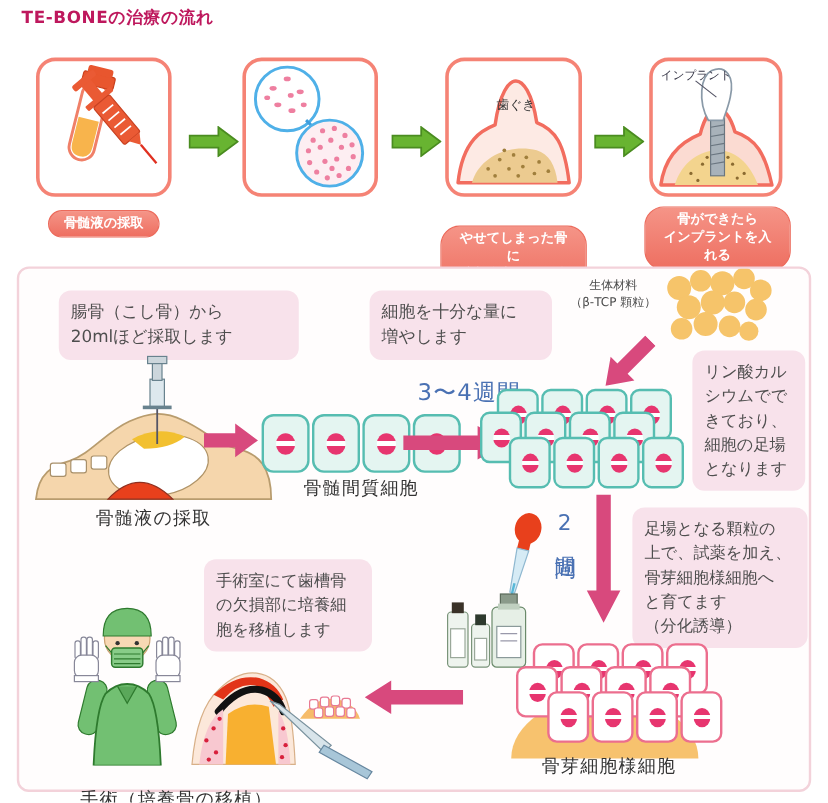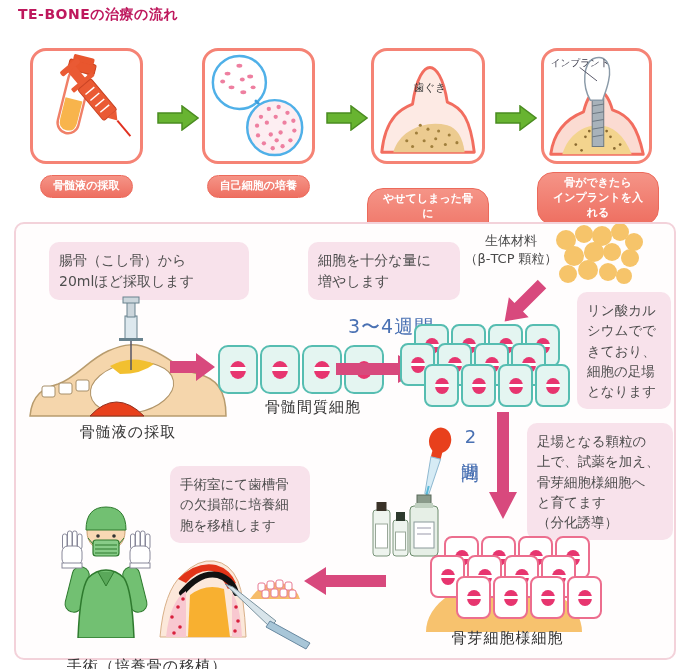--- a/index.html
+++ b/index.html
@@ -21,21 +21,21 @@
          border:2px solid #f3d2da;border-radius:10px;box-sizing:border-box;}
   .cellrow{position:absolute;display:flex;gap:2px;}
   .cell{width:40px;height:49px;border-radius:10px;background:#e4f5f1;border:2px solid #56bdb1;
         display:flex;align-items:center;justify-content:center;box-sizing:border-box;flex:0 0 auto;}
   .cell.small{width:35px;height:43px;border-radius:8px;}
   .cell.pink{background:#fff;border-color:#ec6e8e;}
   .nuc{width:16px;height:18px;border-radius:50%;
        background:linear-gradient(180deg,#e7356f 36%,#ffffff 36%,#ffffff 58%,#e7356f 58%);}
   .cell.small .nuc{width:14px;height:16px;}
   .bio{position:absolute;left:452px;top:232px;width:118px;text-align:center;color:#4a4a4a;
-       font-size:13px;line-height:1.4;}
+       font-size:10px;line-height:1.4;}
   .vtext{position:absolute;writing-mode:vertical-rl;text-orientation:upright;color:#4a71b3;font-size:18px;letter-spacing:2px;}
   .mound{position:absolute;background:#f7c26e;border-radius:50% 50% 0 0 / 100% 100% 0 0;}
   svg{display:block;}
 </style>
 </head>
 <body>
 
 <div id="page">
 
   <div class="title">TE-BONEの治療の流れ</div>
@@ -166,23 +166,20 @@
       </g>
       <path d="M45,50 C36,34 38,12 48,7 C60,2 68,12 64,30 C62,40 58,48 58,50 Z" fill="#fff" stroke="#8a9aa8" stroke-width="1.5"></path>
       <line x1="34" y1="16" x2="52" y2="30" stroke="#556" stroke-width="1"></line>
       <text x="4" y="14" font-size="10" fill="#334">インプラント</text>
     </svg>
   </div>
 
   <div class="badgewrap" style="left:30px;top:175px;width:113px;">
     <span class="badge">骨髄液の採取</span>
   </div>
-  <div class="badgewrap" style="left:202px;top:175px;width:113px;">
-    <span class="badge">自己細胞の培養</span>
-  </div>
   <div class="badgewrap" style="left:367px;top:172px;width:122px;margin-top:16px;">
     <span class="badge">やせてしまった骨に
 培養自家骨を移植</span>
   </div>
   <div class="badgewrap" style="left:537px;top:172px;width:122px;">
     <span class="badge">骨ができたら
 インプラントを入れる</span>
   </div>
 
   <div class="panel"></div>
@@ -221,21 +218,21 @@
     <div class="cell">
         <div class="nuc"></div>
       </div>
     <div class="cell">
         <div class="nuc"></div>
       </div>
     <div class="cell">
         <div class="nuc"></div>
       </div>
   </div>
-  <div class="caption" style="left:224px;top:398px;width:178px;">骨髄間質細胞</div>
+  <div class="caption" style="left:212px;top:398px;width:178px;">骨髄間質細胞</div>
 
   <div class="note" style="left:308px;top:242px;width:152px;font-size:14px;">細胞を十分な量に
 増やします</div>
 
   <div class="bio">
     <div>生体材料</div>
     <div>（β-TCP 顆粒）</div>
   </div>
   <div class="abs" style="left:546px;top:224px;">
     <svg width="100" height="70" viewBox="0 0 100 70">

